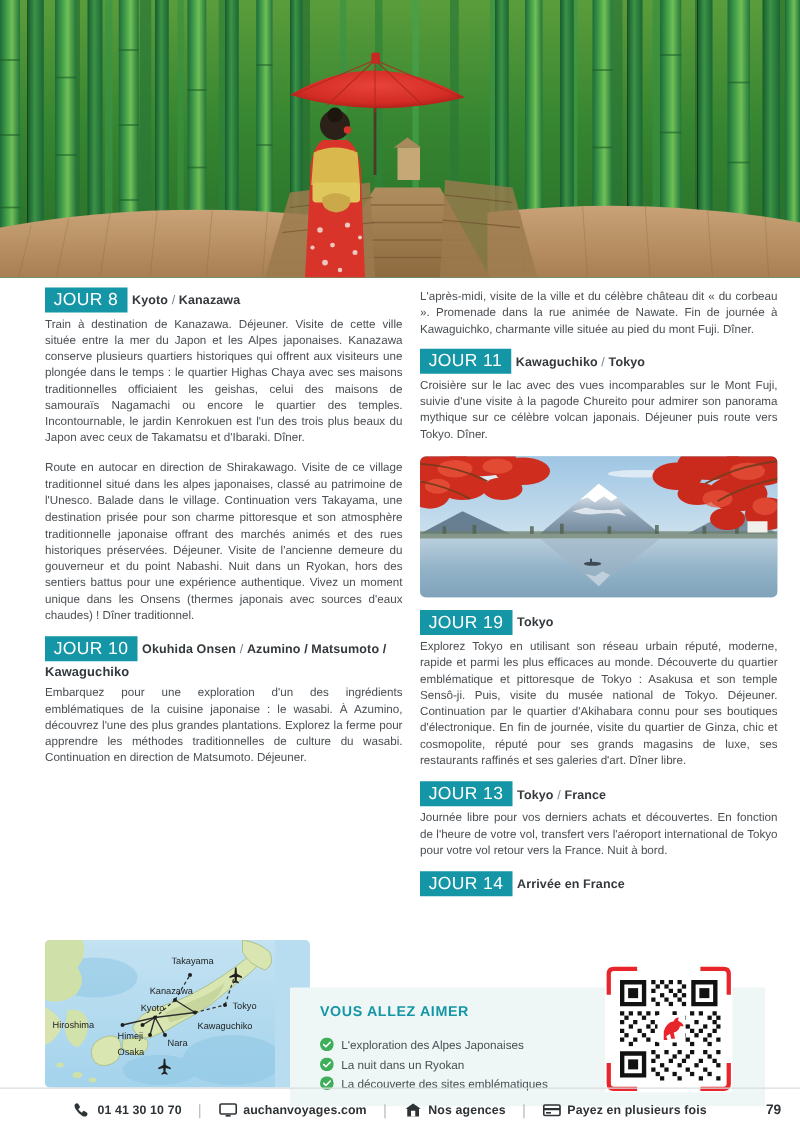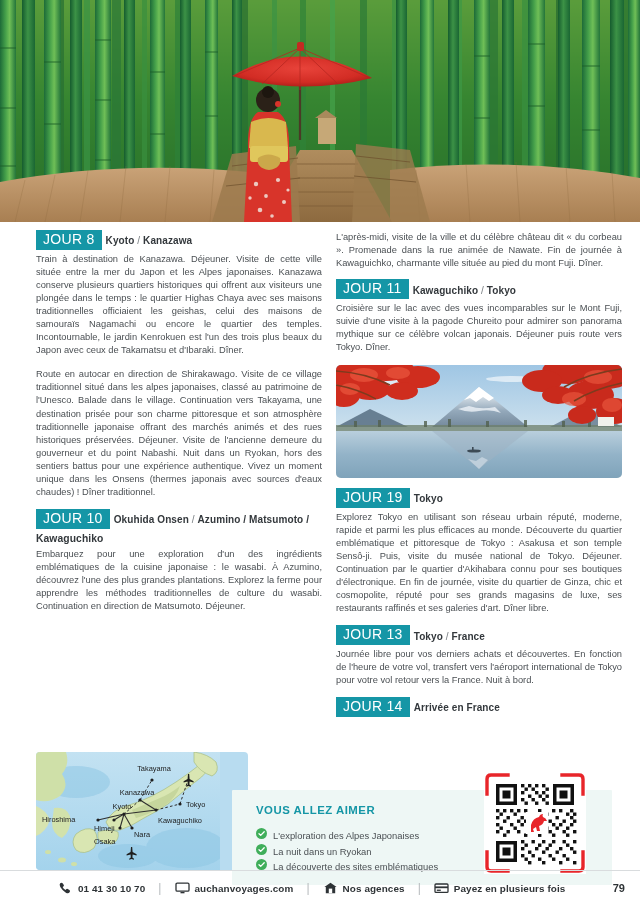--- a/index.html
+++ b/index.html
@@ -127,20 +127,21 @@
     position: absolute;
     left: 24px; top: 38px;
     list-style: none;
     margin: 0; padding: 0;
   }
   .aimer-list li {
     font-size: 9.4px;
     line-height: 15.5px;
     color: #4a4f53;
     display: flex;
+    align-items: center;
   }
   .check-icon {
     width: 11px; height: 11px;
     margin-right: 6px;
     flex: 0 0 11px;
   }
   .check-icon svg { display: block; width: 11px; height: 11px; }
 
   
   .qr-wrap {

